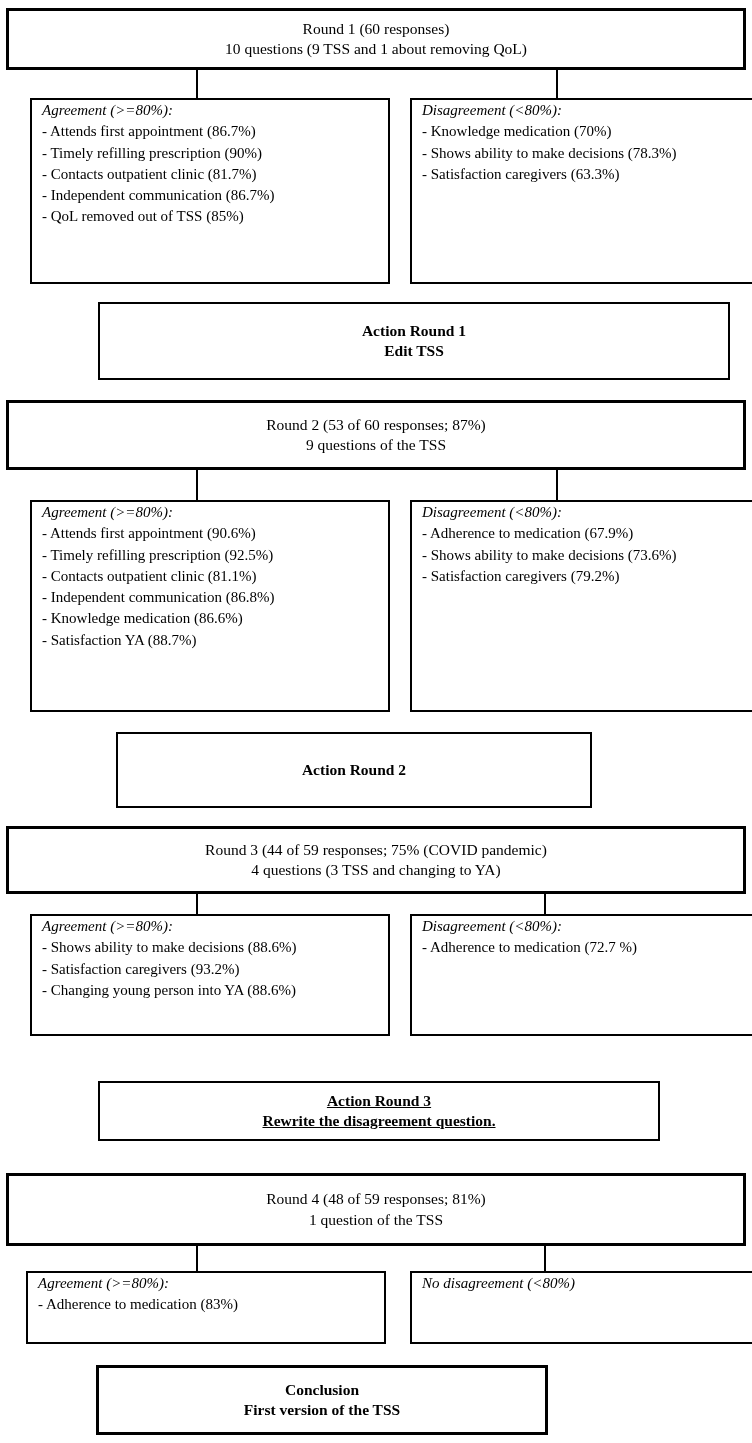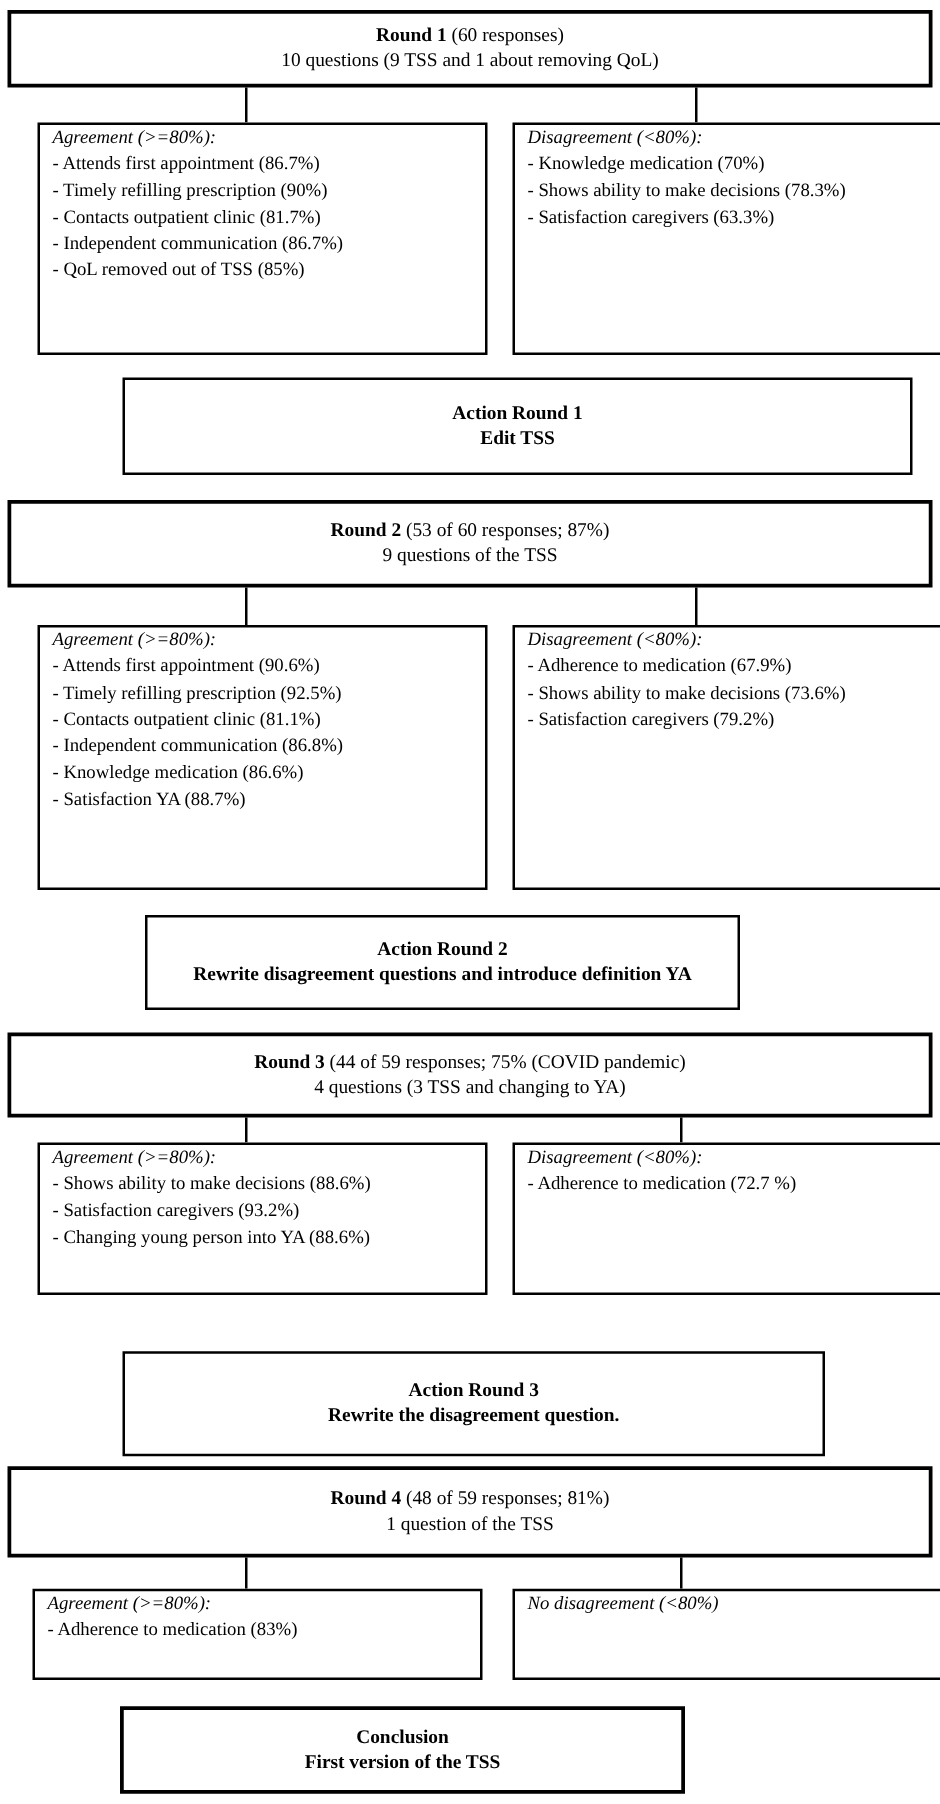--- a/index.html
+++ b/index.html
@@ -38,21 +38,21 @@
     text-align: center;
     line-height: 1.32;
     font-size: 15.5px;
   }
   .center-box .line1,
   .center-box .line2 {
     display: block;
     white-space: nowrap;
   }
   .round-title {
-    font-weight: bold;
+    font-weight: normal;
   }
   .round-rest {
     font-weight: normal;
   }
   .action-line {
     font-weight: bold;
   }
   
   .list-box {
     padding: 0 10px;
@@ -131,21 +131,20 @@
 
   <div class="box thin list-box" style="left:386px; top:500px; width:360px; height:212px;">
     <span class="list-head">Disagreement (&lt;80%):</span>
     <span class="list-item">- Adherence to medication (67.9%)</span>
     <span class="list-item">- Shows ability to make decisions (73.6%)</span>
     <span class="list-item">- Satisfaction caregivers (79.2%)</span>
   </div>
 
   <div class="box thin center-box" style="left:116px; top:732px; width:476px; height:76px;">
     <span class="line1 action-line">Action Round 2</span>
-    <span class="line2 action-line">Rewrite disagreement questions and introduce definition YA</span>
   </div>
 
   <div class="box thick center-box" style="left:6px; top:826px; width:740px; height:68px;">
     <span class="line1"><span class="round-title">Round 3</span><span class="round-rest"> (44 of 59 responses; 75% (COVID pandemic)</span></span>
     <span class="line2">4 questions (3 TSS and changing to YA)</span>
   </div>
 
   <div class="conn-v" style="left:196px; top:894px; height:20px;"></div>
   <div class="conn-v" style="left:544px; top:894px; height:20px;"></div>
 
@@ -154,21 +153,21 @@
     <span class="list-item">- Shows ability to make decisions (88.6%)</span>
     <span class="list-item">- Satisfaction caregivers (93.2%)</span>
     <span class="list-item">- Changing young person into YA (88.6%)</span>
   </div>
 
   <div class="box thin list-box" style="left:386px; top:914px; width:360px; height:122px;">
     <span class="list-head">Disagreement (&lt;80%):</span>
     <span class="list-item">- Adherence to medication (72.7 %)</span>
   </div>
 
-  <div class="box thin center-box" style="left:98px; top:1081px; width:562px; height:84px;">
+  <div class="box thin center-box" style="left:98px; top:1081px; width:562px; height:60px;text-decoration:underline;">
     <span class="line1 action-line">Action Round 3</span>
     <span class="line2 action-line">Rewrite the disagreement question.</span>
   </div>
 
   <div class="box thick center-box" style="left:6px; top:1173px; width:740px; height:73px;">
     <span class="line1"><span class="round-title">Round 4</span><span class="round-rest"> (48 of 59 responses; 81%)</span></span>
     <span class="line2">1 question of the TSS</span>
   </div>
 
   <div class="conn-v" style="left:196px; top:1246px; height:25px;"></div>

